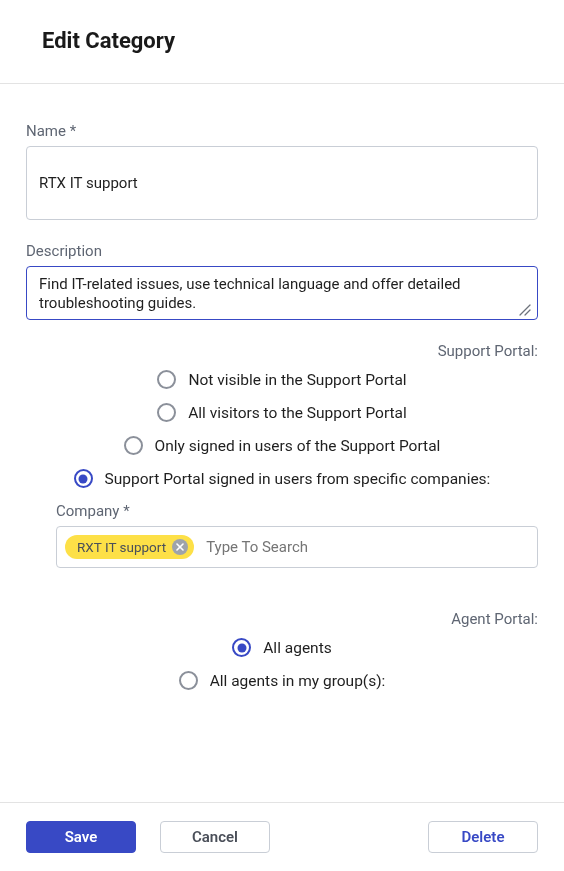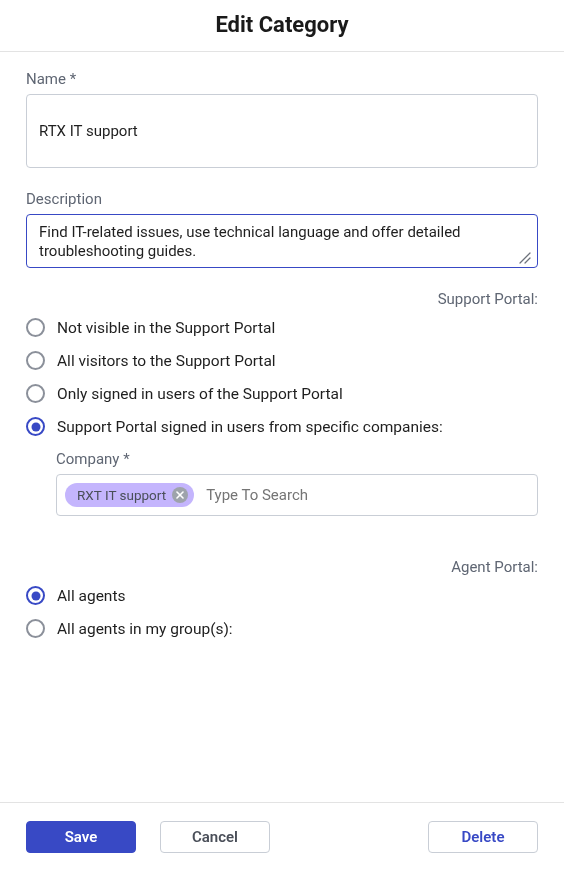--- a/index.html
+++ b/index.html
@@ -14,25 +14,24 @@
   }
   .panel {
     display: flex;
     flex-direction: column;
     height: 871px;
   }
   .header {
     padding: 12px 26px 14px 26px;
   }
   .header h1 {
-    margin: 0;
+    margin: 16px;
     font-size: 22px;
     font-weight: 700;
     color: #1a1a1a;
-    text-align: center;
   }
   .divider {
     border-top: 1px solid #e3e3e3;
   }
   .body {
     flex: 1;
     overflow: auto;
     padding: 18px 26px 8px 26px;
   }
   .field-label {
@@ -68,39 +67,40 @@
     background: transparent;
     display: block;
     height: 52px;
   }
   .resize-icon {
     position: absolute;
     right: 6px; bottom: 4px;
     width: 14px; height: 14px;
     pointer-events: none;
   }
-  .field-group { margin-bottom: 22px; }
+  .field-group { margin-bottom: 22px; margin-top: 20px; }
   .section-title {
     font-size: 18px;
     font-weight: 600;
     color: #5f6673;
     margin: 24px 0 18px 0;
   }
   .subsection-label {
     font-size: 15px;
     color: #5f6673;
     margin-bottom: 10px;
     text-align: right;
   }
   .radio-row {
     display: flex;
     align-items: center;
     gap: 12px;
     margin-bottom: 14px;
     cursor: pointer;
+    justify-content: center;
   }
   .radio {
     width: 19px; height: 19px;
     border: 2px solid #8b909a;
     border-radius: 50%;
     flex-shrink: 0;
     position: relative;
   }
   .radio.checked {
     border-color: #3849c5;
@@ -126,21 +126,21 @@
   .tag-input {
     border: 1px solid #c9ced6;
     border-radius: 4px;
     padding: 8px 8px;
     display: flex;
     align-items: center;
     gap: 10px;
     flex-wrap: wrap;
   }
   .tag {
-    background: #c4b5fd;
+    background: #fde047;
     border-radius: 14px;
     padding: 4px 6px 4px 12px;
     display: flex;
     align-items: center;
     gap: 6px;
     font-size: 13.5px;
     color: #4a4f59;
   }
   .tag-remove {
     width: 16px; height: 16px;

